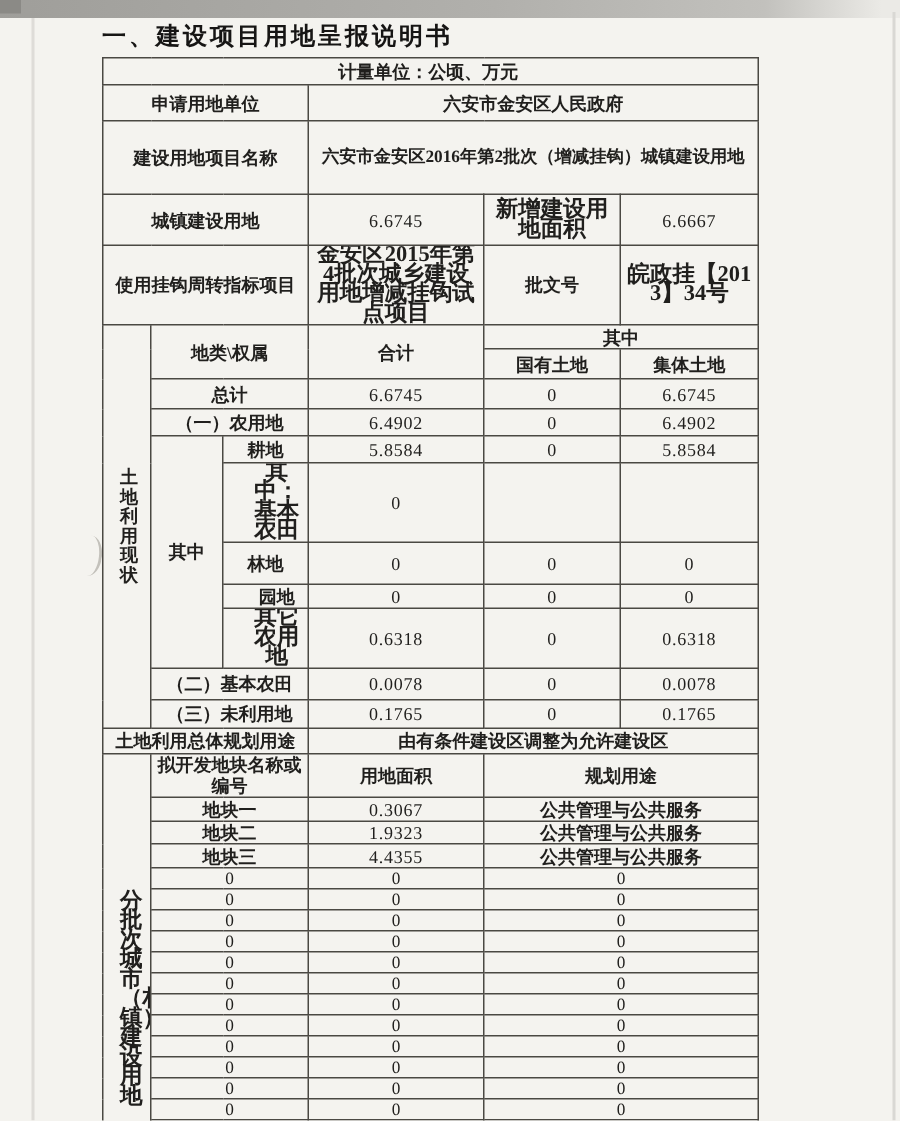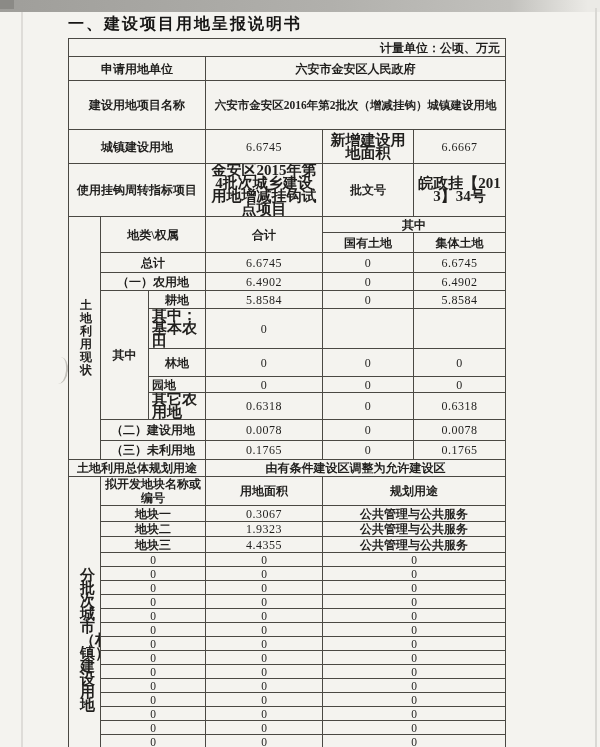--- a/index.html
+++ b/index.html
@@ -43,24 +43,24 @@
   }
   .doc-table td{
     border:1px solid #4a4843;
     text-align:center;vertical-align:middle;
     font-size:12px;font-weight:bold;
     padding:0 2px;overflow:hidden;
     line-height:14px;
   }
   .doc-table td.num{font-weight:normal;letter-spacing:0.5px;}
   .doc-table td.unit-note{
-    text-align:right;font-size:12px;padding-right:5px;height:17px;
+    text-align:center;font-size:12px;padding-right:5px;height:17px;
   }
   .doc-table td.vert{white-space:pre-line;line-height:13px;padding:0 11px;}
-  .doc-table td.la{text-align:left;padding-left:3px;}
+  .doc-table td.la{text-align:center;padding-left:17px;}
   .doc-table td.wrap{word-break:break-all;}
   .doc-table td.sm{font-size:15px;line-height:13px;}
   .doc-table td.fit{font-size:11.5px;white-space:nowrap;padding:17px 1px;}
   .doc-table tr.zrow td{
     height:13px;line-height:12px;font-size:11.5px;font-weight:normal;
   }
 </style>
 </head>
 <body>
 
@@ -167,21 +167,21 @@
   </tr>
 
   <tr style="height:22px">
     <td class="wrap la sm">其它农用地</td>
     <td class="num">0.6318</td>
     <td class="num">0</td>
     <td class="num">0.6318</td>
   </tr>
 
   <tr style="height:21px">
-    <td colspan="2">（二）建设用地</td>
+    <td colspan="2">（二）基本农田</td>
     <td class="num">0.0078</td>
     <td class="num">0</td>
     <td class="num">0.0078</td>
   </tr>
 
   <tr style="height:19px">
     <td colspan="2">（三）未利用地</td>
     <td class="num">0.1765</td>
     <td class="num">0</td>
     <td class="num">0.1765</td>

